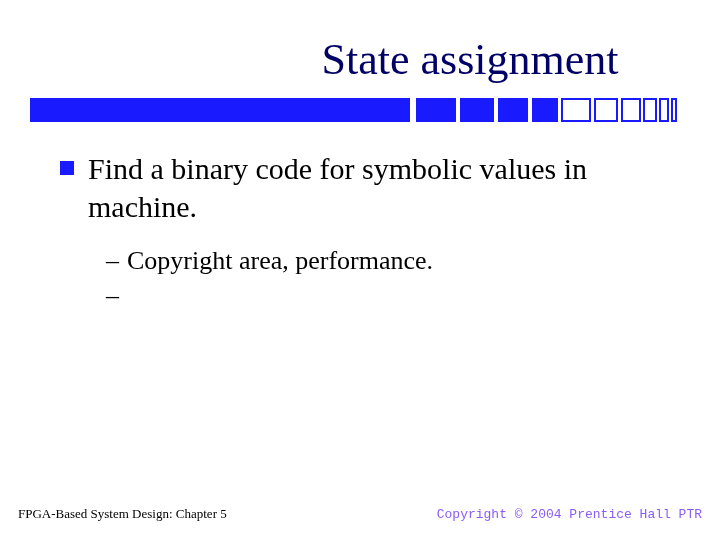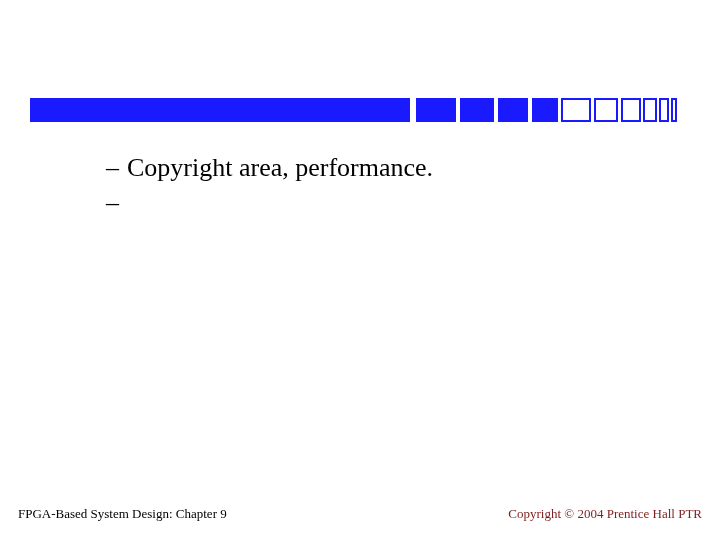--- a/index.html
+++ b/index.html
@@ -102,53 +102,59 @@
     bottom: 18px;
     left: 18px;
     font-size: 13px;
     color: #000000;
   }
   .footer-right {
     position: absolute;
     bottom: 18px;
     right: 18px;
     font-size: 13px;
-    color: #7f1d1d;
+    color: #8b5cf6;
+    font-family: Liberation Mono, monospace;
   }
 </style>
 </head>
 <body>
 
 <div class="slide">
 
+  <div class="title">State assignment</div>
 
   <div class="bar-row">
     <div class="bar-solid"></div>
     <div class="bar-boxes">
       <div class="bar-box b1"></div>
       <div class="bar-box b2"></div>
       <div class="bar-box b3"></div>
       <div class="bar-box b4"></div>
       <div class="bar-box outline b5"></div>
       <div class="bar-box outline b6"></div>
       <div class="bar-box outline b7"></div>
       <div class="bar-box outline b8"></div>
       <div class="bar-box outline b9"></div>
       <div class="bar-box outline b10"></div>
     </div>
   </div>
 
   <div class="content">
+    <div class="level1">
+      <div class="bullet-square"></div>
+      <div class="level1-text">Find a binary code for symbolic values in machine.</div>
+    </div>
     <div class="level2">
       <div class="level2-item">
         <span class="dash">–</span>
         <span>Copyright area, performance.</span>
       </div>
       <div class="level2-item">
         <span class="dash">–</span>
       </div>
     </div>
   </div>
 
-  <div class="footer-left">FPGA-Based System Design: Chapter 9</div>
+  <div class="footer-left">FPGA-Based System Design: Chapter 5</div>
   <div class="footer-right">Copyright © 2004 Prentice Hall PTR</div>
 
 </div>
 
 </body></html>

